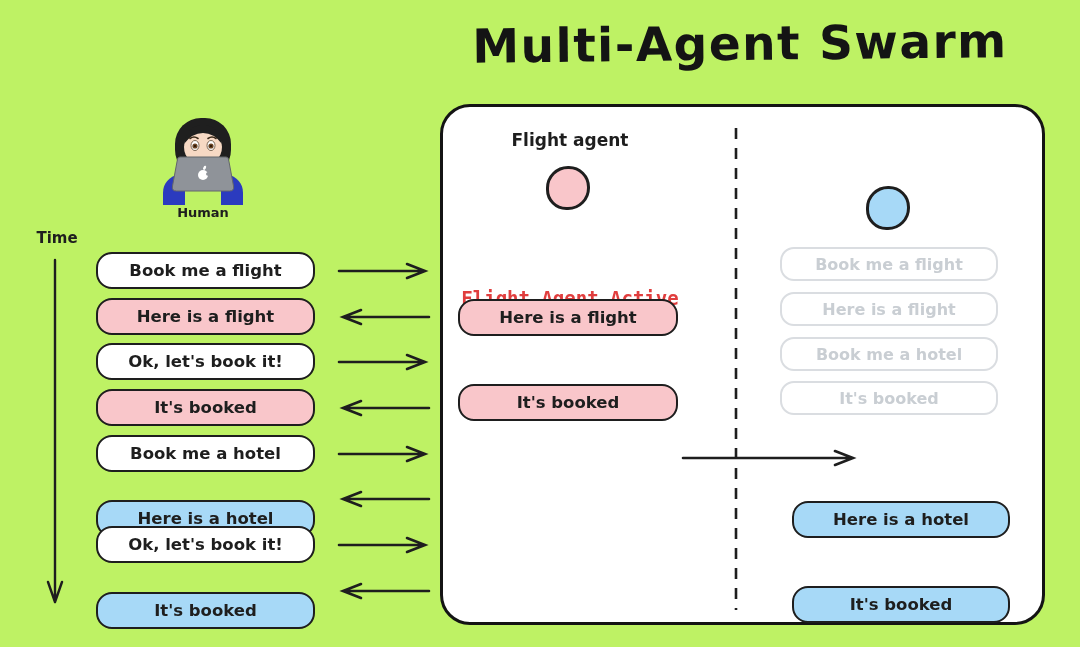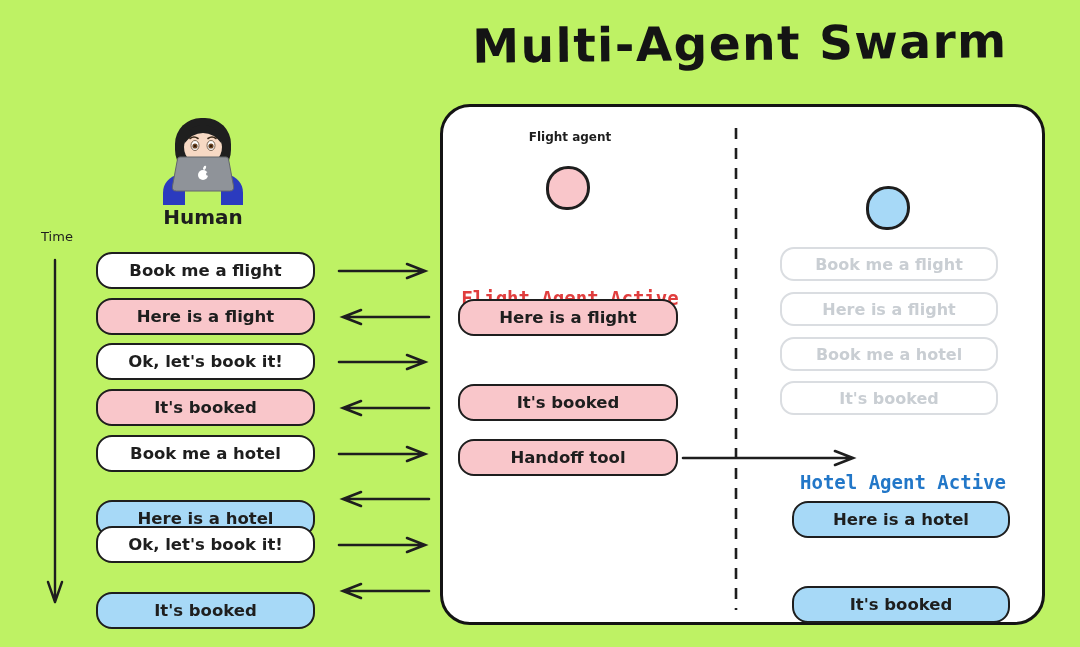--- a/index.html
+++ b/index.html
@@ -10,42 +10,42 @@
     overflow:hidden;
   }
   .title {
     position:absolute; left:440px; top:16px; width:600px; text-align:center;
     font-size:47px; font-weight:700; letter-spacing:1.5px; color:#141414;
     transform:rotate(-0.6deg);
   }
   
   .human-figure { position:absolute; left:161px; top:113px; width:84px; height:92px; }
   .human-label { position:absolute; left:153px; top:205px; width:100px; text-align:center;
-    font-size:20px; font-weight:700; }
+    font-size:13px; font-weight:700; }
   .time-label { position:absolute; left:26px; top:229px; width:62px; text-align:center;
-    font-size:13px; font-weight:400; }
+    font-size:15px; font-weight:700; }
   .time-arrow { position:absolute; left:46px; top:258px; }
   .msg {
     position:absolute; height:37px; border:2.6px solid #1e1e1e; border-radius:16px;
     display:flex; align-items:center; justify-content:center;
     font-size:16.5px; font-weight:600; background:#ffffff;
   }
   .human-msg { left:96px; width:219px; }
   .fill-flight { background:#f9c6ca; }
   .fill-hotel  { background:#a7d9f7;margin-top:20px; }
   .h-arrow { position:absolute; left:337px; }
   .h-arrow.left { transform:scaleX(-1); }
   
   .swarm-box {
     position:absolute; left:440px; top:104px; width:605px; height:521px;
     border:3px solid #141414; border-radius:30px; background:#ffffff;
   }
   .divider { position:absolute; left:732px; top:126px; }
   .agent-label { position:absolute; top:130px; width:200px; text-align:center;
-    font-size:12px; font-weight:700; }
+    font-size:17px; font-weight:700; }
   .agent-circle { position:absolute; top:166px; width:44px; height:44px;
     border:3px solid #1e1e1e; border-radius:50% 48% 50% 46%; }
   .status {
     position:absolute; text-align:center;
     font-family:"DejaVu Sans Mono","Liberation Mono",monospace;
     font-size:19px; font-weight:700; letter-spacing:0px;margin-top:28px;
   }
   .flight-status { left:452px; top:259px; width:236px; color:#e03e3e; }
   .hotel-status  { left:786px; top:443px; width:234px; color:#2277c8; }
   .agent-msg { left:458px; width:220px; }
@@ -131,27 +131,25 @@
   <div class="swarm-box"></div>
   <svg class="divider" width="8" height="486" viewBox="0 0 8 486">
     <line x1="4" y1="2" x2="4" y2="484" stroke="#1e1e1e" stroke-width="2.6" stroke-dasharray="11 9"></line>
   </svg>
 
   <div class="agent-label" style="left:470px">Flight agent</div>
   <div class="agent-circle fill-flight" style="left:546px"></div>
   <div class="status flight-status">Flight Agent Active</div>
   <div class="msg agent-msg fill-flight" style="top:299px">Here is a flight</div>
   <div class="msg agent-msg fill-flight" style="top:384px">It's booked</div>
-  <div class="msg agent-msg fill-flight" style="top:439px">Handoff tool</div>
   <svg class="handoff-arrow" width="180" height="20" viewBox="0 0 180 20">
     <path d="M2,10 H170 M154,3 L172,10 L154,17" stroke="#1e1e1e" stroke-width="2.6" fill="none" stroke-linecap="round"></path>
   </svg>
 
   <div class="agent-circle fill-hotel" style="left:866px"></div>
   <div class="ghost-msg" style="top:247px">Book me a flight</div>
   <div class="ghost-msg" style="top:292px">Here is a flight</div>
   <div class="ghost-msg" style="top:337px">Book me a hotel</div>
   <div class="ghost-msg" style="top:381px">It's booked</div>
-  <div class="status hotel-status">Hotel Agent Active</div>
   <div class="msg hotel-msg fill-hotel" style="top:481px">Here is a hotel</div>
   <div class="msg hotel-msg fill-hotel" style="top:566px">It's booked</div>
 
 </div>
 
 </body></html>

